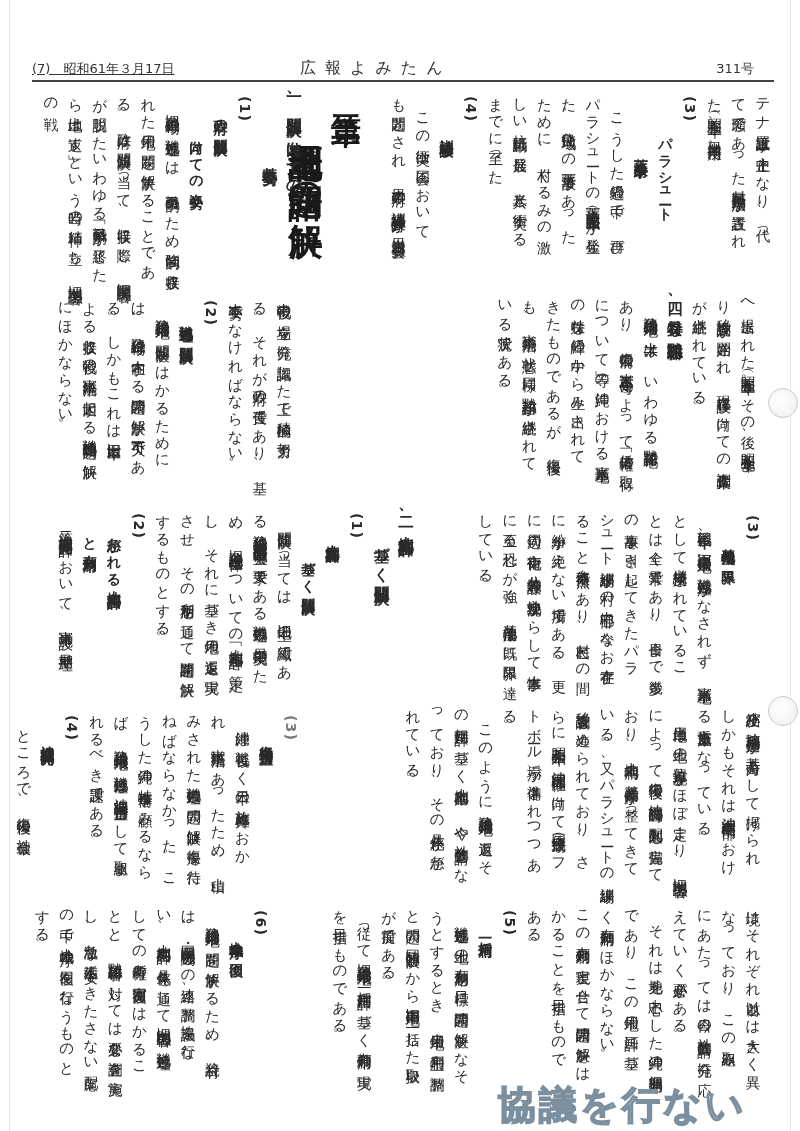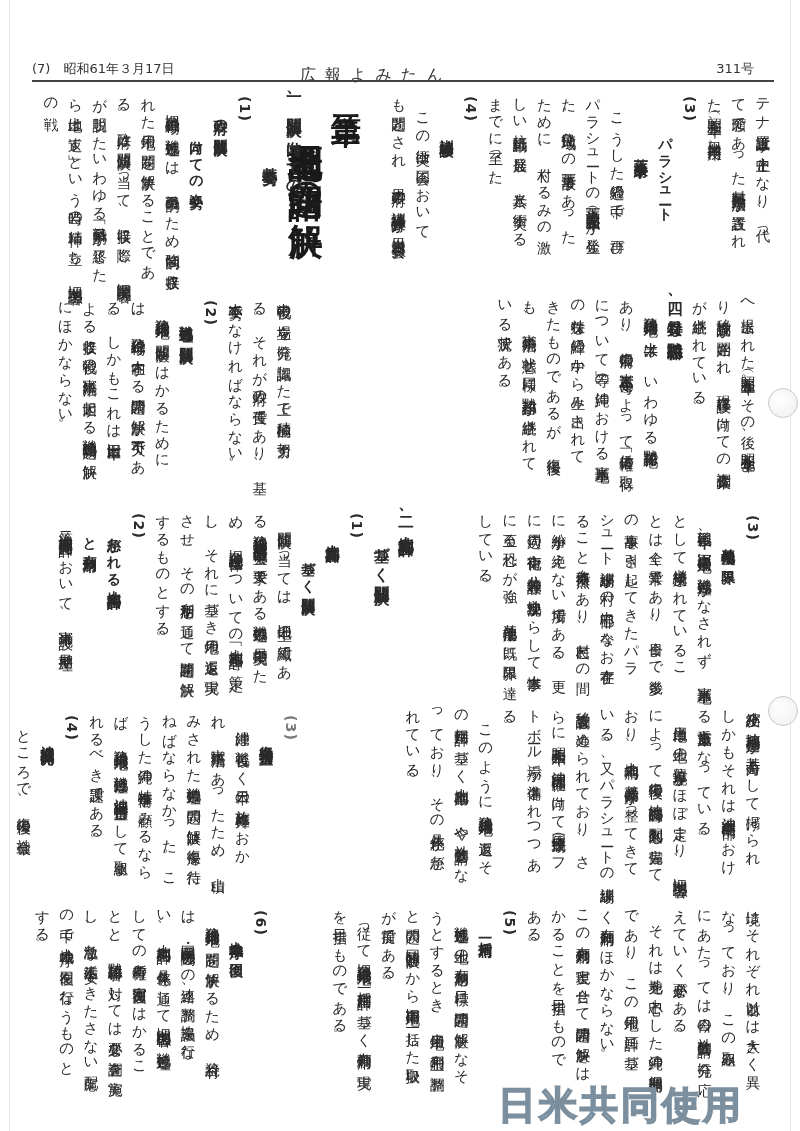--- a/index.html
+++ b/index.html
@@ -4,22 +4,22 @@
 <style>
   html, body { margin:0; padding:0; }
   body { width:800px; height:1131px; background:#ffffff; position:relative; overflow:hidden;
          font-family:"DejaVu Serif", "Liberation Serif", serif; color:#2a2a2a; }
   .edge-left { position:absolute; left:9px; top:0; width:1px; height:1131px; background:#e2e2e2; }
   .edge-right { position:absolute; right:9px; top:0; width:1px; height:1131px; background:#e6e6e6; }
   .punch { position:absolute; right:2px; width:28px; height:28px; border-radius:50%;
            border:1px solid #c9c9c9; background:radial-gradient(circle at 40% 40%, #ffffff, #eeeeee); }
   .header { position:absolute; left:32px; top:58px; width:742px; height:22px;
             font-family:"DejaVu Sans", "Liberation Sans", sans-serif; font-size:13px; color:#333; }
-  .header .issue { position:absolute; left:0; top:2px; }
-  .header .title { position:absolute; left:268px; top:7px; font-family:"DejaVu Serif", serif; font-size:16px; letter-spacing:9px; }
+  .header .issue { position:absolute; left:0; top:2px;text-decoration:underline; }
+  .header .title { position:absolute; left:268px; top:0; font-family:"DejaVu Serif", serif; font-size:16px; letter-spacing:9px; }
   .header .no { position:absolute; right:20px; top:2px; }
   .rule { position:absolute; left:32px; top:80px; width:742px; height:2px; background:#444; }
 
   .band { position:absolute; writing-mode:vertical-rl; font-size:14.5px; line-height:24.3px; letter-spacing:1.2px; }
   .band p { margin:0; }
   .sec { margin:0; font-family:"DejaVu Sans", "Liberation Sans", sans-serif; font-weight:bold; font-size:15.5px; }
   .sub { margin:0; font-family:"DejaVu Sans", "Liberation Sans", sans-serif; font-weight:bold; font-size:14px; }
   .indent { text-indent:1em; }
 
   .chapter { position:absolute; left:308px; top:92px; width:64px; height:390px; writing-mode:vertical-rl;
@@ -125,13 +125,13 @@
   <p class="indent">戦後処理と土地の有効利用を目標に諸問題の解決をなそうとするとき、当用地の利用上の調整と問題の同時的解決とから旧軍用地の一括した取扱いが前提である。</p>
   <p class="indent">従って旧読谷飛行場用地の一括利用計画に基づく有効利用の実現を目指すものである。</p>
 </div>
 
 <div class="band" style="left:28px; top:900px; width:245px; height:178px;">
   <p class="sub" style="padding-top:10px">(6)</p>
   <p class="sub" style="padding-top:30px">土地秩序の回復</p>
   <p class="indent">読谷飛行場用地の問題を解決するため、読谷村は、国・県関係機関との連絡、調整、協議を行ない、土地利用計画の具体化を通して旧地主関係者の戦後処理としての所有権の実質回復をはかることと、黙認耕作者に対しては必要な調査を実施し、急激な生活不安をきたさない配慮の中で土地秩序の回復を行なうものとする。</p>
 </div>
 
-<div class="watermark">日米共同使用</div>
+<div class="watermark">協議を行ない</div>
 
 </body></html>

